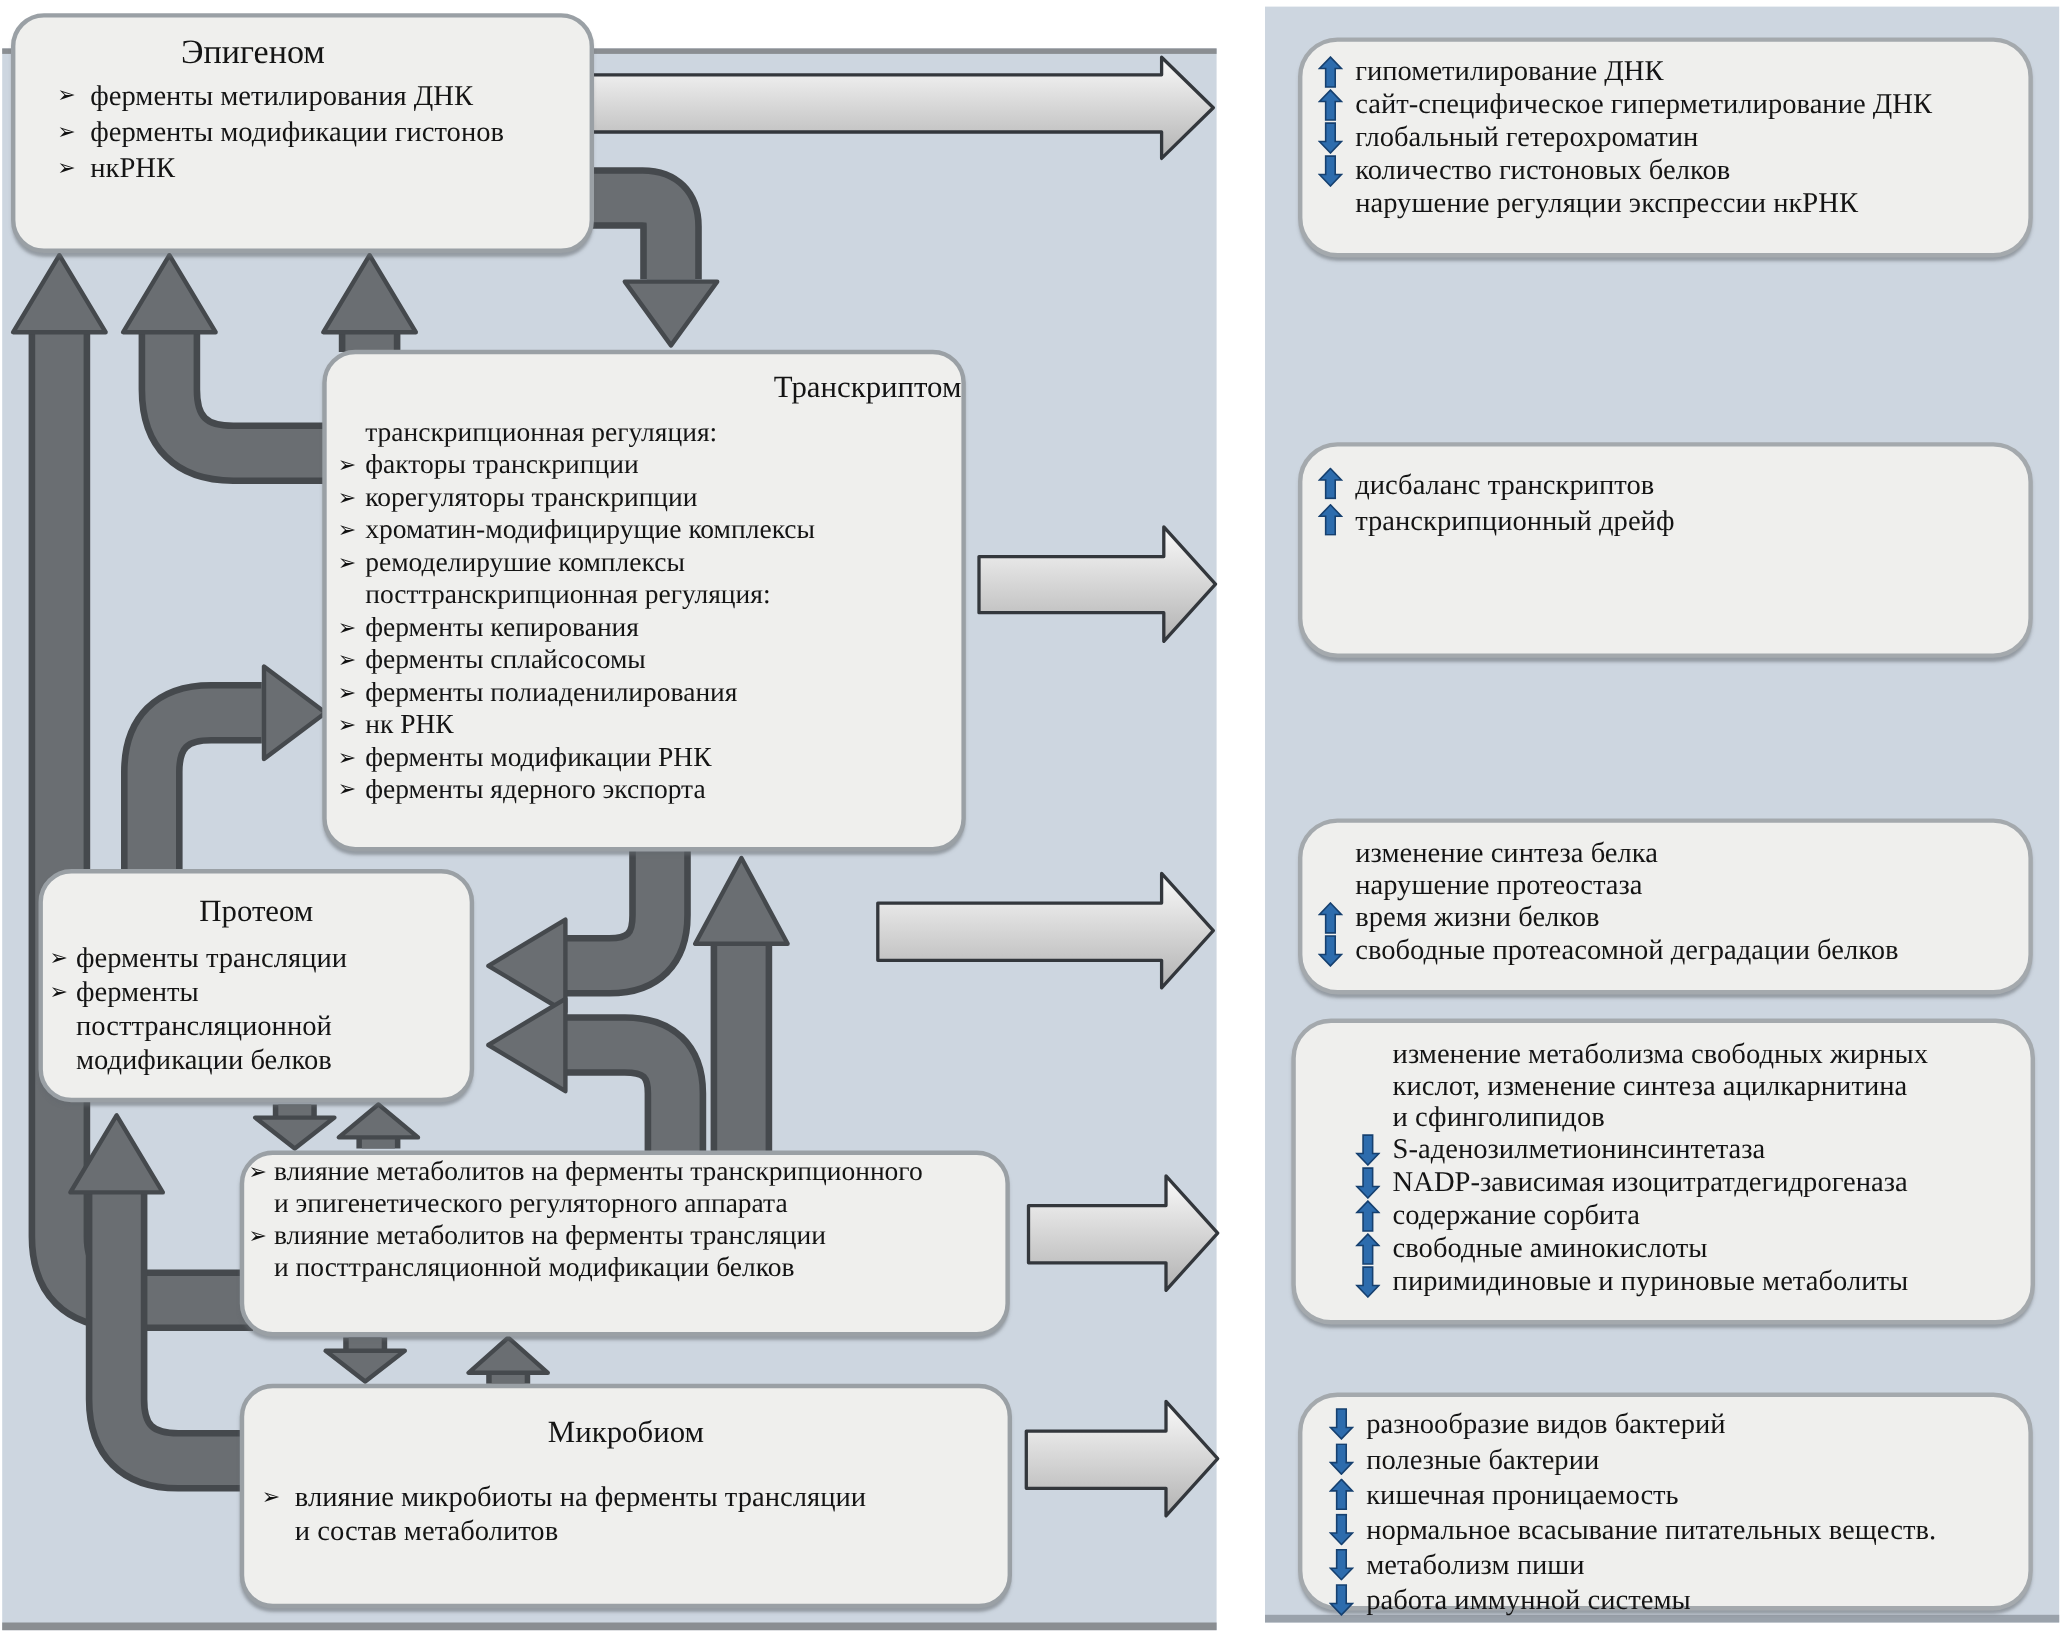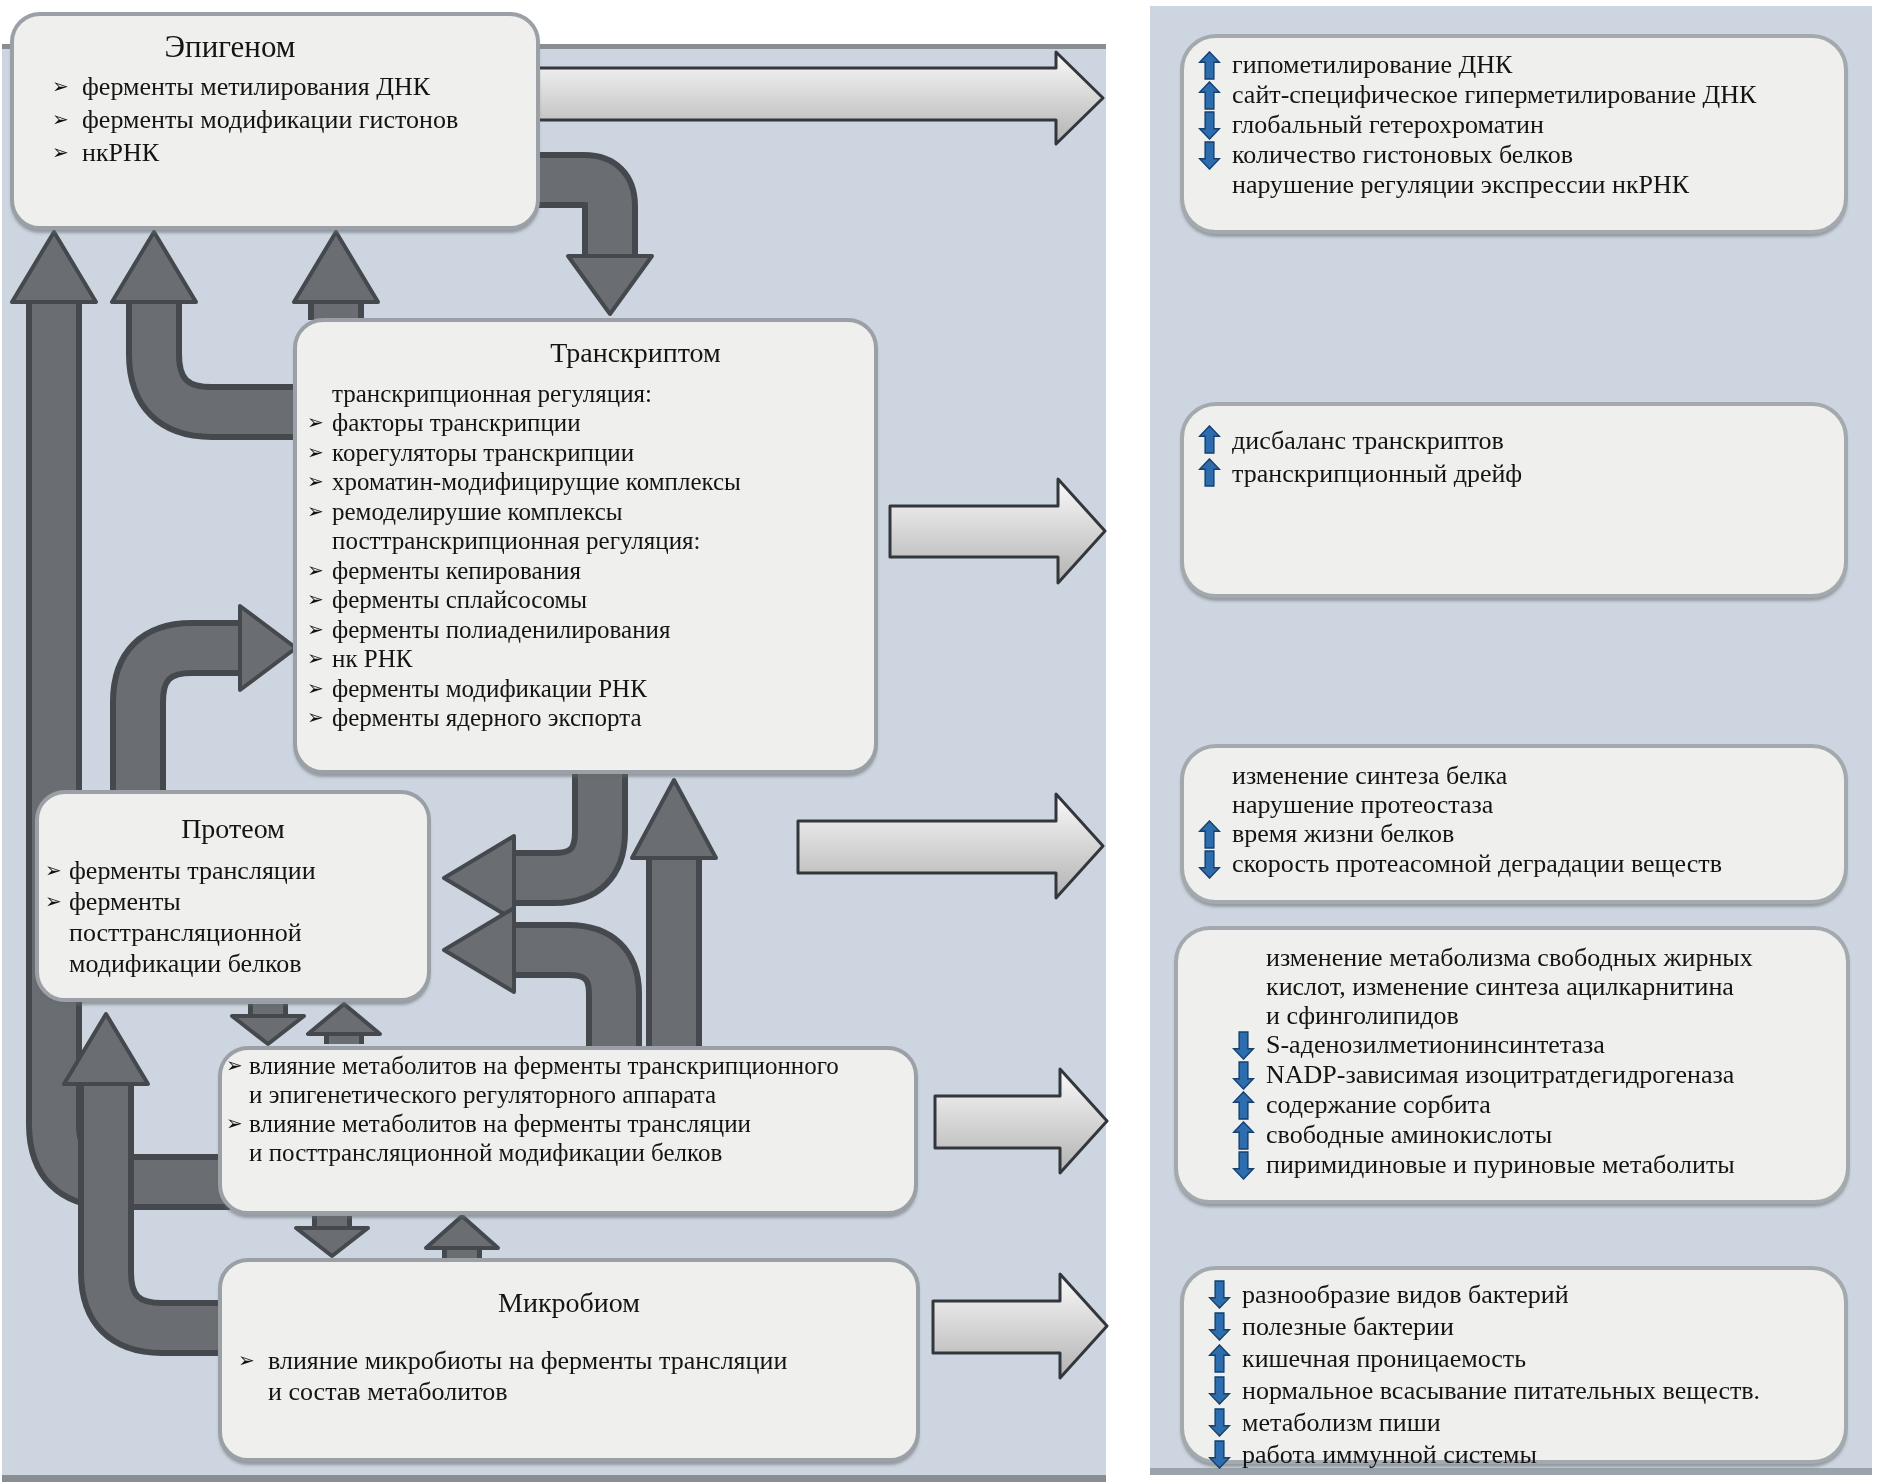--- a/index.html
+++ b/index.html
@@ -22,21 +22,21 @@
   .bullet{font-family:"DejaVu Sans",sans-serif;font-size:20px;line-height:inherit;color:#111;}
   .barrow{display:block;width:23px;height:29px;margin-top:1px;}
   .barrow path{fill:#2d6cad;stroke:#16406f;stroke-width:1.6;}
   .barrow.down{transform:rotate(180deg);}
   
   #box-epi{left:10px;top:12px;width:530px;height:218px;}
   #box-epi .box-title{padding-top:14px;padding-right:90px;font-size:31px;}
   #box-epi .items{padding:6px 4px 0 38px;font-size:26px;}
   #box-epi .row{line-height:33px;}
   #box-trans{left:293px;top:318px;width:585px;height:456px;}
-  #box-trans .box-title{text-align:center;padding:16px 0 0 100px;font-size:28px;}
+  #box-trans .box-title{text-align:right;padding:16px 0 0 100px;font-size:28px;}
   #box-trans .items{padding:10px 2px 0 10px;font-size:25px;}
   #box-trans .row{line-height:29.5px;}
   #box-trans .ic{flex-basis:25px;width:25px;}
   #box-prot{left:35px;top:790px;width:396px;height:212px;}
   #box-prot .box-title{padding-top:20px;font-size:28px;}
   #box-prot .items{padding:10px 32px 0 6px;font-size:26px;}
   #box-prot .row{line-height:31px;}
   #box-prot .ic{flex-basis:24px;width:24px;}
   #box-metab{left:218px;top:1046px;width:700px;height:169px;}
   #box-metab .box-title{padding-top:6px;font-size:27px;}
@@ -348,21 +348,21 @@
             </svg>
           </span>
           <span class="tx">время жизни белков</span>
         </div>
         <div class="row">
           <span class="ic">
             <svg class="barrow down" viewBox="0 0 24 32">
               <path d="M12 1 L23 12.5 H16.8 V31 H7.2 V12.5 H1 Z"></path>
             </svg>
           </span>
-          <span class="tx">скорость протеасомной деградации веществ</span>
+          <span class="tx">свободные протеасомной деградации белков</span>
         </div>
       </div>
   </div>
   <div class="box rbox" id="rbox-4">
     <div class="items">
         <div class="row">
           <span class="ic"></span>
           <span class="tx">изменение метаболизма свободных жирных
 кислот, изменение синтеза ацилкарнитина
 и сфинголипидов</span>

